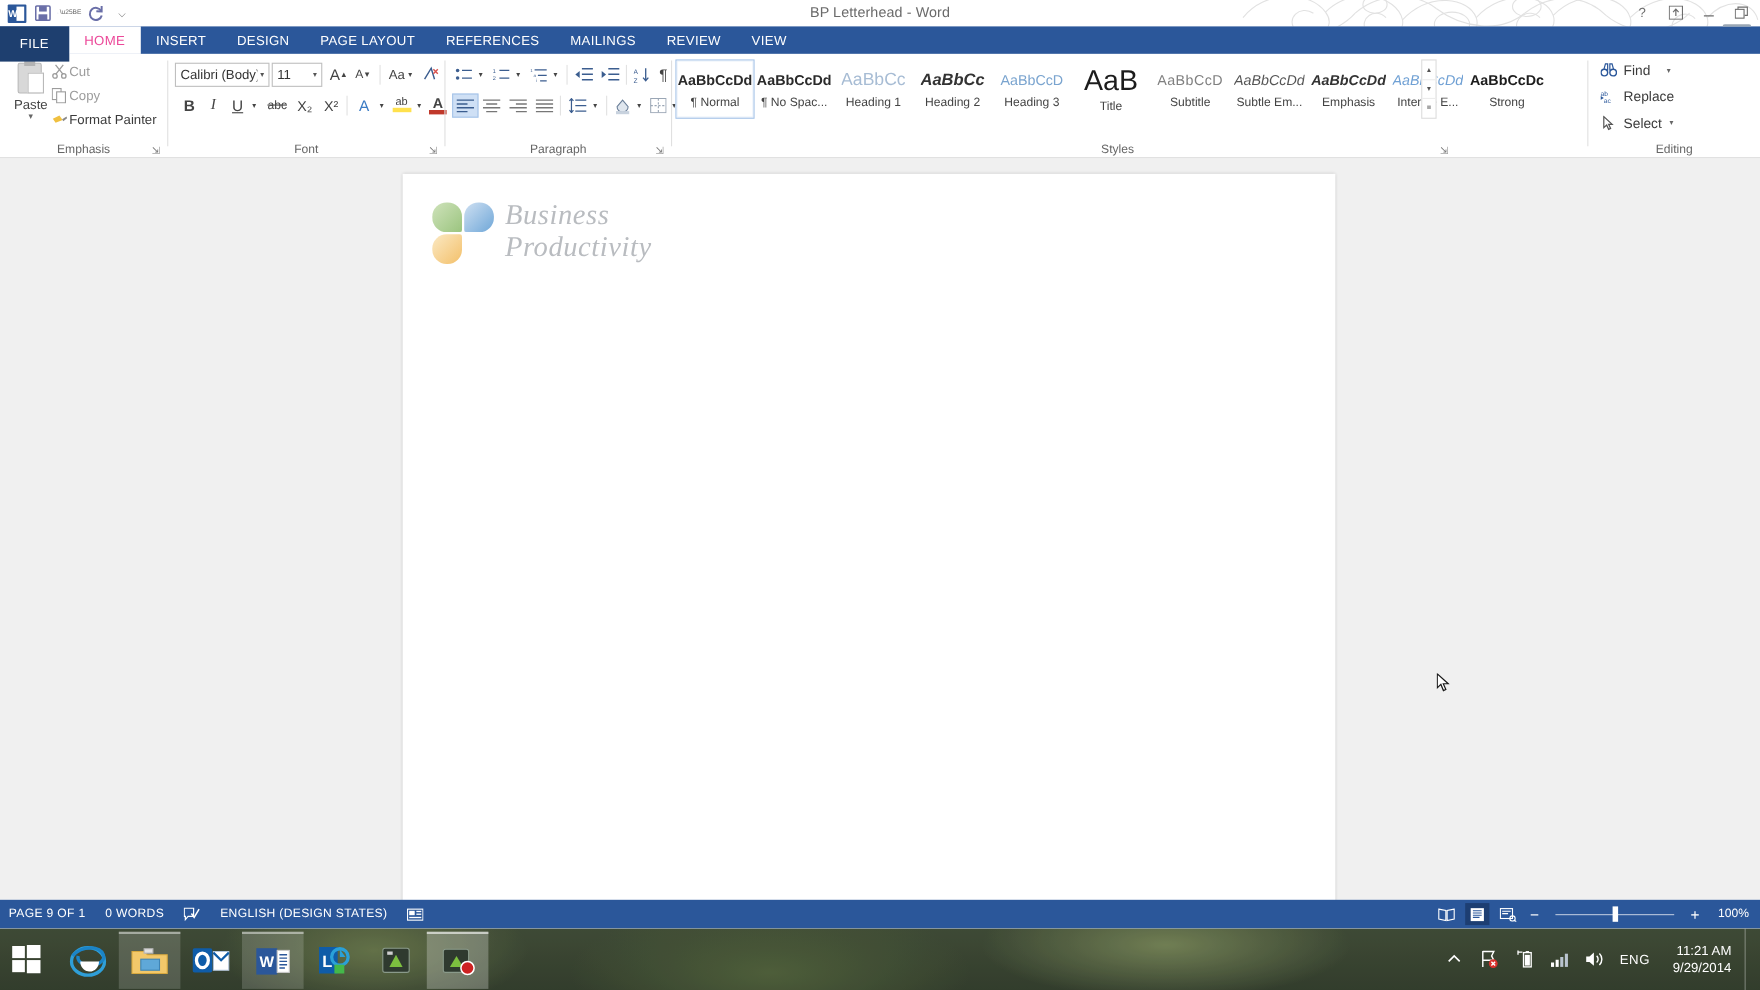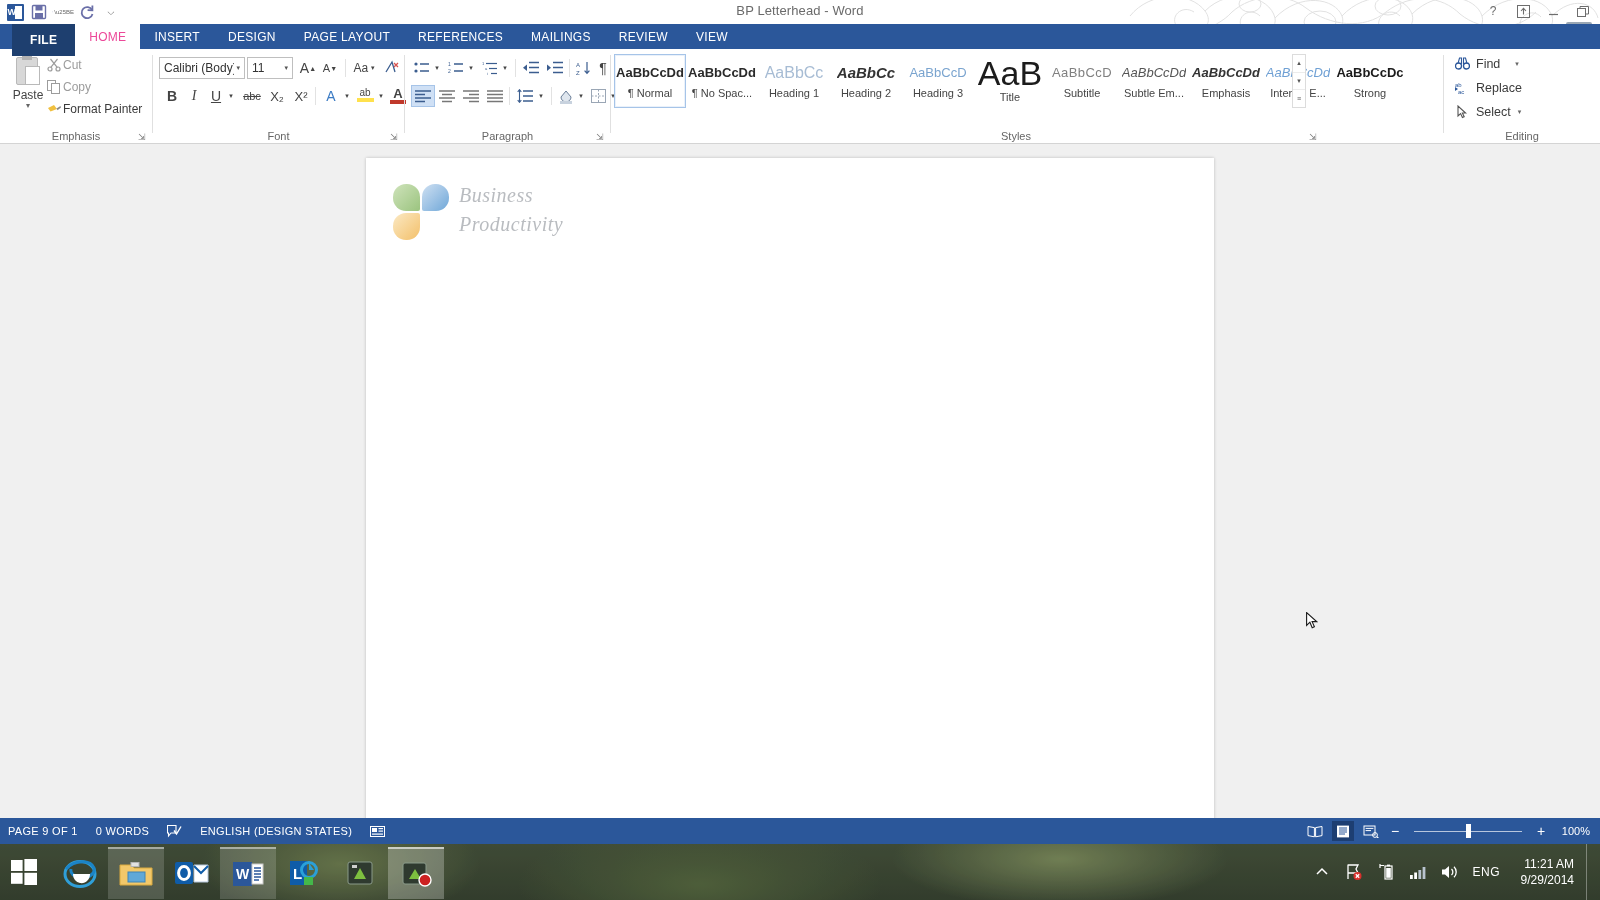--- a/index.html
+++ b/index.html
@@ -34,21 +34,21 @@
   .avatar:before{content:"";position:absolute;left:8px;top:4px;width:10px;height:10px;border-radius:50%;background:#e8d3bd;}
   .avatar:after{content:"";position:absolute;left:3px;top:15px;width:20px;height:14px;border-radius:9px 9px 0 0;background:#3f4e5e;}
 
   
   .tabstrip { position:absolute; left:0; top:24px; width:1600px; height:25px; background:#2b579a; }
   .tabs { position:absolute; left:0; top:24px; height:25px; display:flex; align-items:stretch; z-index:3;}
   .tab {
     padding:0 14px; display:flex; align-items:center; font-size:12px;
     color:#fff; letter-spacing:.3px; cursor:default; background:transparent;
   }
-  .tab.file { background:#1e3f6f; font-weight:bold; padding:16px 18px;margin-left:12px;}
+  .tab.file { background:#1e3f6f; font-weight:normal; padding:16px 18px;}
   .tab.active { background:#fff; color:#ec4899; }
 
   
   .ribbon { position:absolute; left:0; top:49px; width:1600px; height:95px; background:#fff; border-bottom:1px solid #d4d4d4;}
   .grp { position:absolute; top:0; height:95px; }
   .grp .glabel { position:absolute; bottom:2px; width:100%; text-align:center; font-size:11px; color:#666;}
   .grpsep { position:absolute; top:6px; width:1px; height:78px; background:#e0e0e0;}
   .dlg { position:absolute; bottom:2px; right:4px; width:10px; height:10px; color:#7a7a7a; font-size:9px;}
 
   
@@ -86,21 +86,21 @@
   .ribcollapse { position:absolute; right:8px; top:128px; font-size:11px; color:#777; cursor:default;}
 
   
   .docarea { position:absolute; left:0; top:144px; width:1600px; height:674px; background:#f0f0f0;}
   .page { position:absolute; left:366px; top:14px; width:848px; height:672px; background:#fff; box-shadow:0 0 3px rgba(0,0,0,.22);}
   .logo { position:absolute; left:27px; top:26px; width:200px; height:62px;}
   .lo-shape { position:absolute; width:27px; height:27px; }
   .lo-green { left:0; top:0; border-radius:13px 13px 2px 13px; background:linear-gradient(135deg,#cfe3bb,#9bc47f);}
   .lo-blue  { left:29px; top:0; border-radius:13px 13px 13px 2px; background:linear-gradient(135deg,#cfe0f2,#6fa7d8);}
   .lo-orange{ left:0; top:29px; border-radius:13px 2px 13px 13px; background:linear-gradient(135deg,#fbe9c4,#f3c06a);}
-  .lo-text { position:absolute; left:66px; top:-3px; font-family:"Liberation Serif", serif; font-style:italic; color:#b9bcc0; font-size:20px; line-height:29px; letter-spacing:.5px;}
+  .lo-text { position:absolute; left:66px; top:-3px; font-family:"Liberation Serif", serif; font-style:italic; color:#b9bcc0; font-size:26px; line-height:29px; letter-spacing:.5px;}
   .cursor { position:absolute; left:1306px; top:468px; width:12px; height:18px; z-index:30;}
 
   
   .statusbar { position:absolute; left:0; top:818px; width:1600px; height:26px; background:#2b579a; color:#fff; font-size:11px; display:flex; align-items:center;}
   .sb-l { display:flex; align-items:center; gap:18px; padding-left:8px;}
   .sb-item { display:flex; align-items:center; gap:5px; letter-spacing:.3px; cursor:default; white-space:nowrap;}
   .sb-r { margin-left:auto; display:flex; align-items:center; gap:6px; padding-right:10px;}
   .viewbtn { width:22px; height:20px; display:flex; align-items:center; justify-content:center; cursor:default; font-size:12px;}
   .viewbtn.on { background:#1d3e72;}
   .zoomslider { position:relative; width:108px; height:20px; display:flex; align-items:center; margin:0 6px;}
@@ -457,21 +457,21 @@
         </div>
         <div class="scell">
           <span class="sp" style="font-style:italic;font-weight:bold;font-size:15px;color:#333;">AaBbCc</span>
           <span class="sn">Heading 2</span>
         </div>
         <div class="scell">
           <span class="sp" style="color:#7aa4cf;font-size:13px;">AaBbCcD</span>
           <span class="sn">Heading 3</span>
         </div>
         <div class="scell">
-          <span class="sp" style="font-size:34px;line-height:28px;color:#1c1c1c;">AaB</span>
+          <span class="sp" style="font-size:26px;line-height:28px;color:#1c1c1c;">AaB</span>
           <span class="sn">Title</span>
         </div>
         <div class="scell">
           <span class="sp" style="color:#808080;font-size:13px;letter-spacing:.4px;">AaBbCcD</span>
           <span class="sn">Subtitle</span>
         </div>
         <div class="scell">
           <span class="sp" style="font-style:italic;color:#555;font-size:13px;">AaBbCcDd</span>
           <span class="sn">Subtle Em...</span>
         </div>

